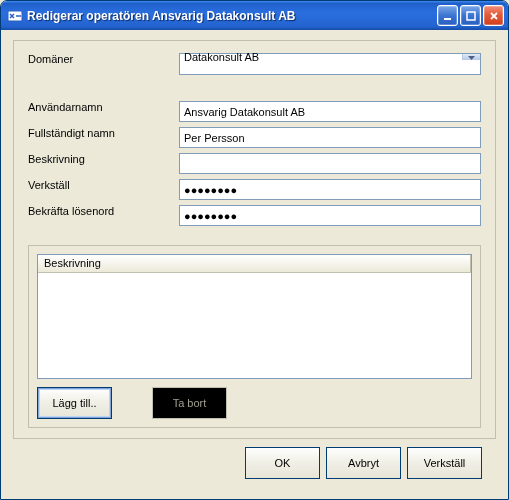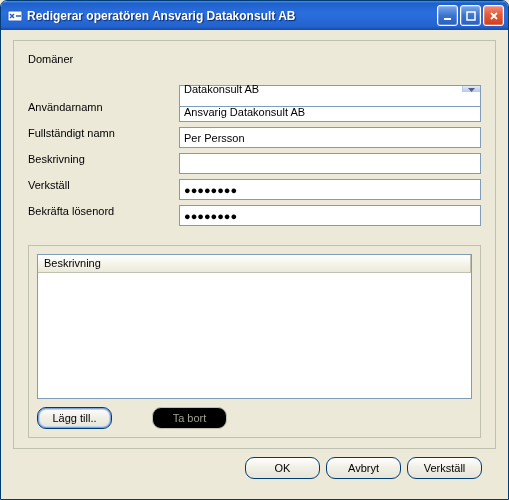--- a/index.html
+++ b/index.html
@@ -95,21 +95,20 @@
     font: inherit;
     padding: 2px 4px;
     color: #000;
   }
   .combo {
     display: flex;
     align-items: center;
     padding: 0 0 14px 4px;
     position: relative;
     height: 22px;
-    margin-top: 32px;
   }
   .combo-text { flex: 1; }
   .combo-btn {
     width: 18px; height: 100%;
     background: linear-gradient(to bottom,#e4ecf7 0%, #c9d8ef 50%, #b6cae8 100%);
     border-left: 1px solid #b6cae8;
     display: flex; align-items: center; justify-content: center;
   }
 
   .group {
@@ -161,25 +160,25 @@
   .td.col1 { flex: 0 0 246px; }
   .td.col2 { flex: 1; }
 
   .group-btns {
     margin-top: 8px;
     display: flex;
     gap: 8px;
   }
   .btn {
     min-width: 75px;
-    height: 22px;
+    height: 32px;
     border: 1px solid #003c74;
     background: linear-gradient(to bottom,#fff 0%, #f1f0e7 45%, #e7e5d8 100%);
     font: inherit;
-    border-radius: 9px;
+    border-radius: 0;
     padding: 0 8px;
     cursor: default;
   }
   .btn.default {
     box-shadow: 0 0 0 1px #81a4d6 inset, 0 0 0 2px #bcd4f6 inset;
   }
   .btn.disabled {
     color: #a0a090;
     border-color: #c0c0b0;
     background: #000000;

